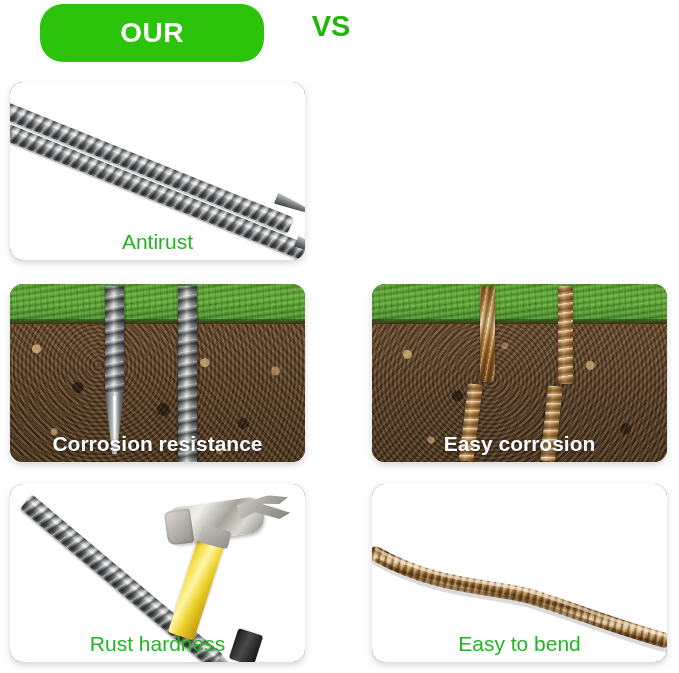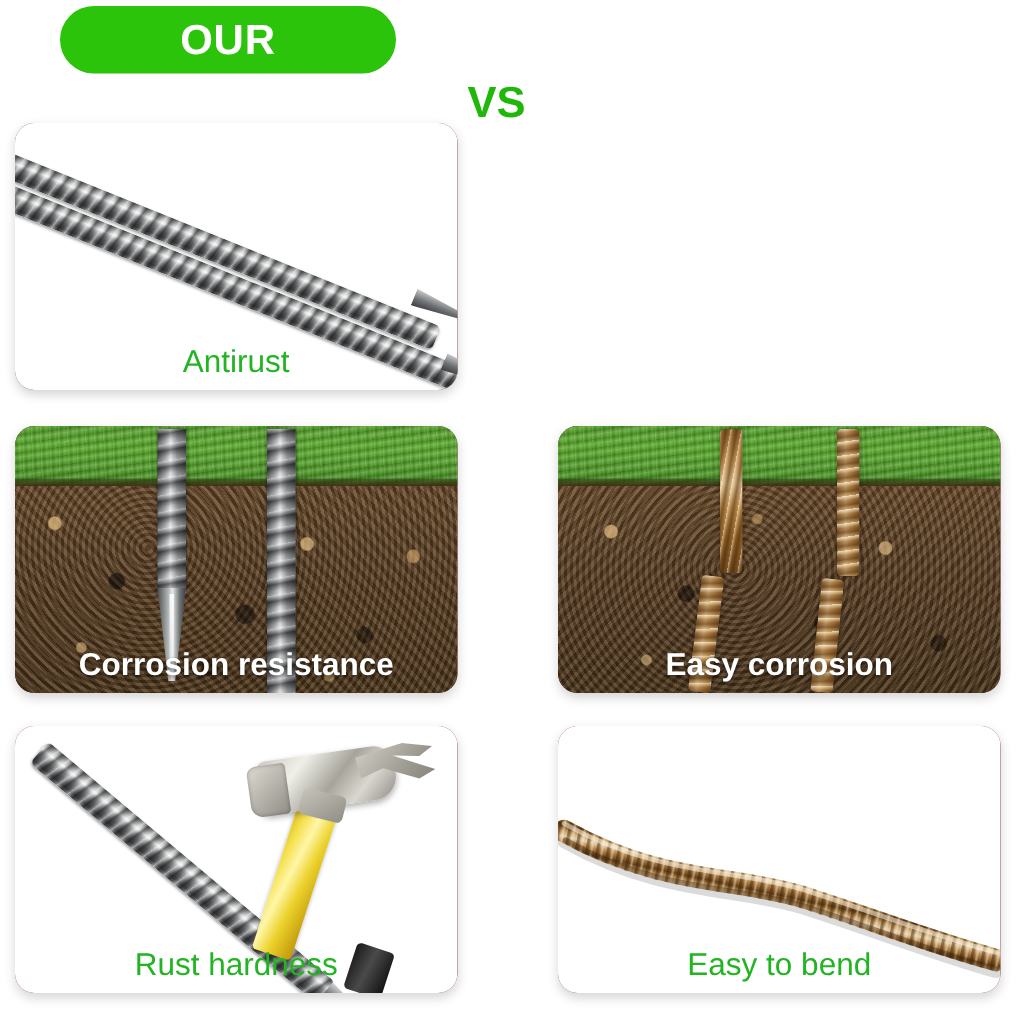--- a/index.html
+++ b/index.html
@@ -18,21 +18,21 @@
   
   .header {
     position: absolute;
     left: 0; top: 0;
     width: 679px;
     height: 56px;
   }
   .pill {
     position: absolute;
     top: 4px;
-    height: 45px;
+    height: 58px;
     background: #2bc40a;
     border-radius: 23px;
     display: flex;
     align-items: center;
     justify-content: center;
   }
   .pill-our   { left: 40px;  width: 224px; }
   .pill-other { left: 412px; width: 214px; }
   .pill-label {
     color: #ffffff;
@@ -45,21 +45,20 @@
     position: absolute;
     left: 296px;
     top: 9px;
     width: 70px;
     text-align: center;
     color: #1fb80a;
     font-size: 29px;
     font-weight: bold;
     letter-spacing: 0px;
     line-height: 1.2;
-    margin-top: 43px;
   }
 
   
   .grid {
     position: absolute;
     left: 0;
     top: 56px;
     width: 679px;
     height: 617px;
   }

